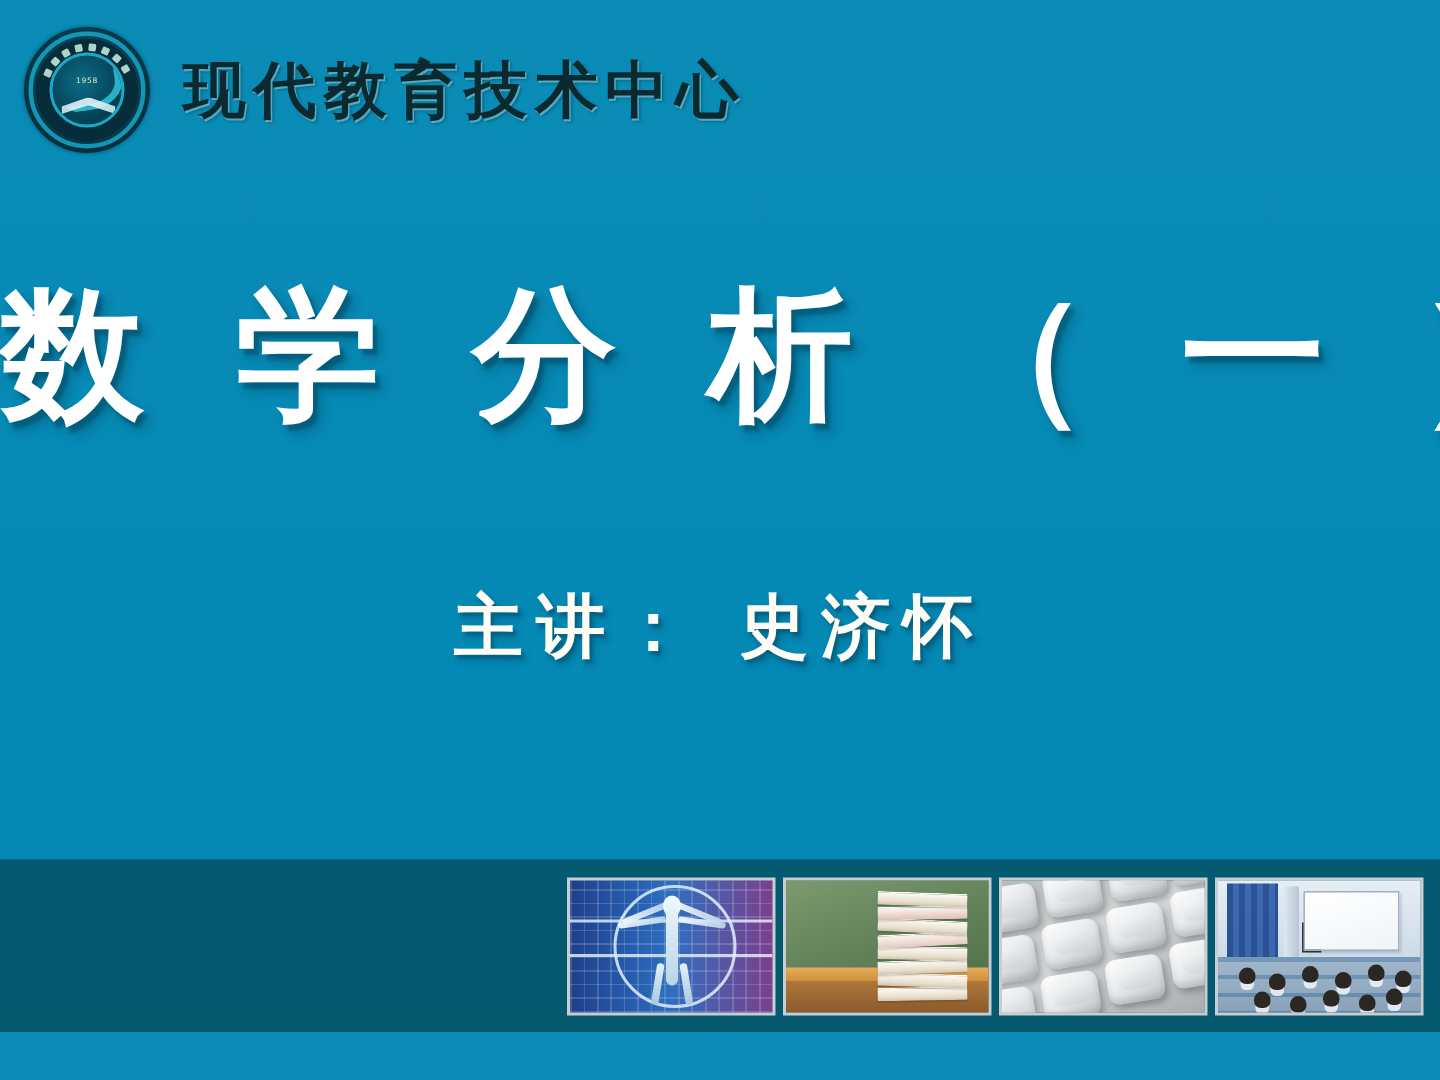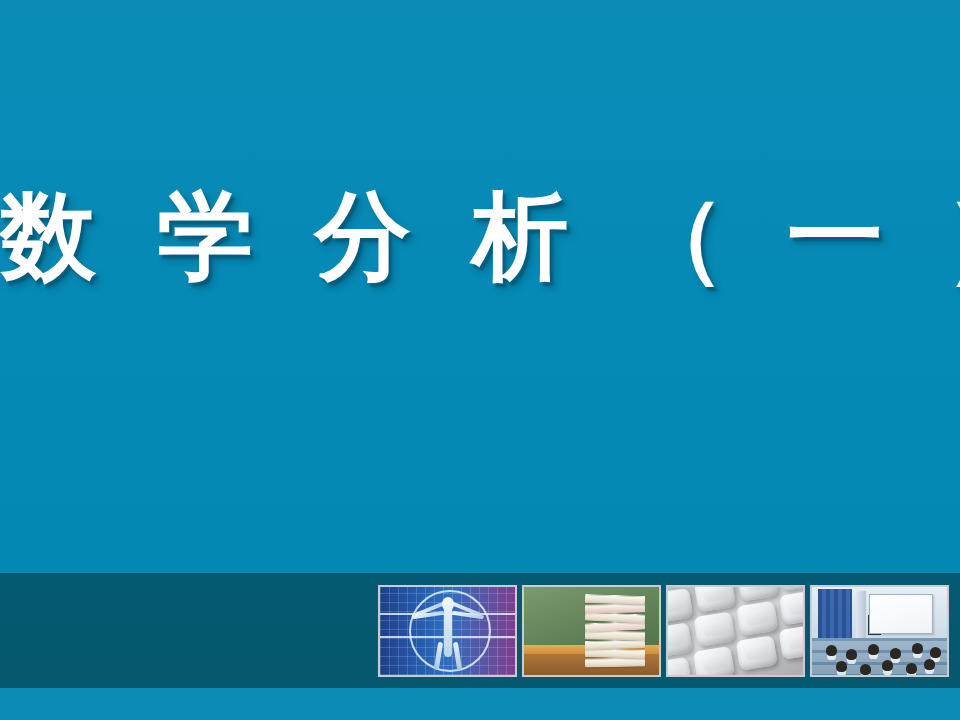--- a/index.html
+++ b/index.html
@@ -380,23 +380,48 @@
 </style>
 </head>
 <body>
 
 <div id="slide">
 
   <div class="bg-top"></div>
   <div class="bg-band"></div>
   <div class="bg-bottom"></div>
 
+  <div class="header">
+
+    <div class="logo">
+      <div class="ring-outer"></div>
+      <div class="ring-text"></div>
+      <div class="ring-chars">
+        <i style="transform: rotate(-66deg) translateY(-29px)"></i>
+        <i style="transform: rotate(-48deg) translateY(-29px)"></i>
+        <i style="transform: rotate(-30deg) translateY(-29px)"></i>
+        <i style="transform: rotate(-12deg) translateY(-29px)"></i>
+        <i style="transform: rotate(6deg)   translateY(-29px)"></i>
+        <i style="transform: rotate(24deg)  translateY(-29px)"></i>
+        <i style="transform: rotate(42deg)  translateY(-29px)"></i>
+        <i style="transform: rotate(60deg)  translateY(-29px)"></i>
+      </div>
+      <div class="inner-disc">
+        <div class="wave"></div>
+        <div class="year">1958</div>
+        <div class="book"></div>
+      </div>
+    </div>
+
+    <div class="header-title">现代教育技术中心</div>
+  </div>
 
   <div class="main-title">数 学 分 析 （ 一 ）</div>
 
+  <div class="subtitle">主讲： 史济怀</div>
 
   <div class="thumb-strip">
 
     <div class="thumb t-vitruvian">
       <div class="grid"></div>
       <div class="hline a"></div>
       <div class="hline b"></div>
       <div class="circle"></div>
       <div class="arm l2"></div>
       <div class="arm r2"></div>

